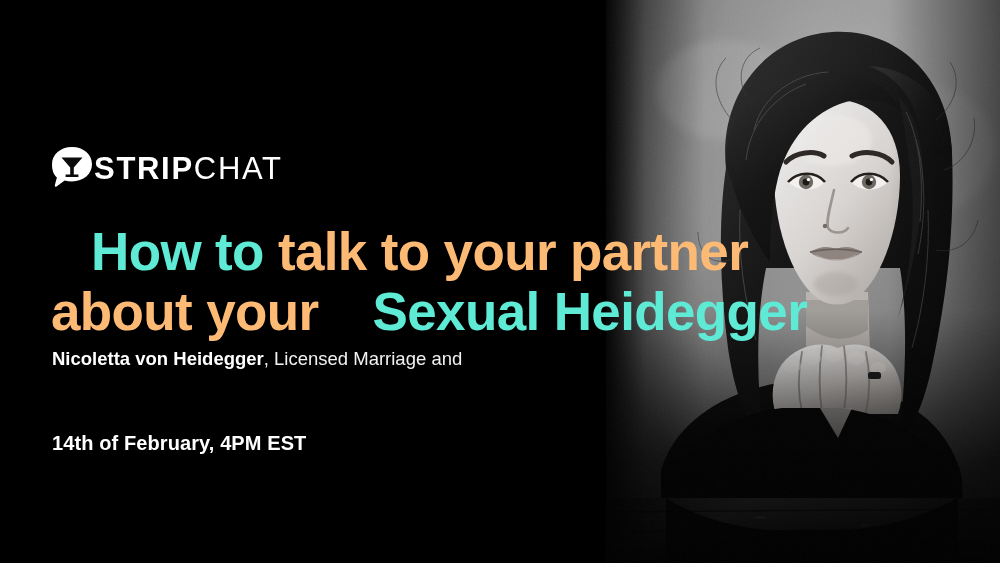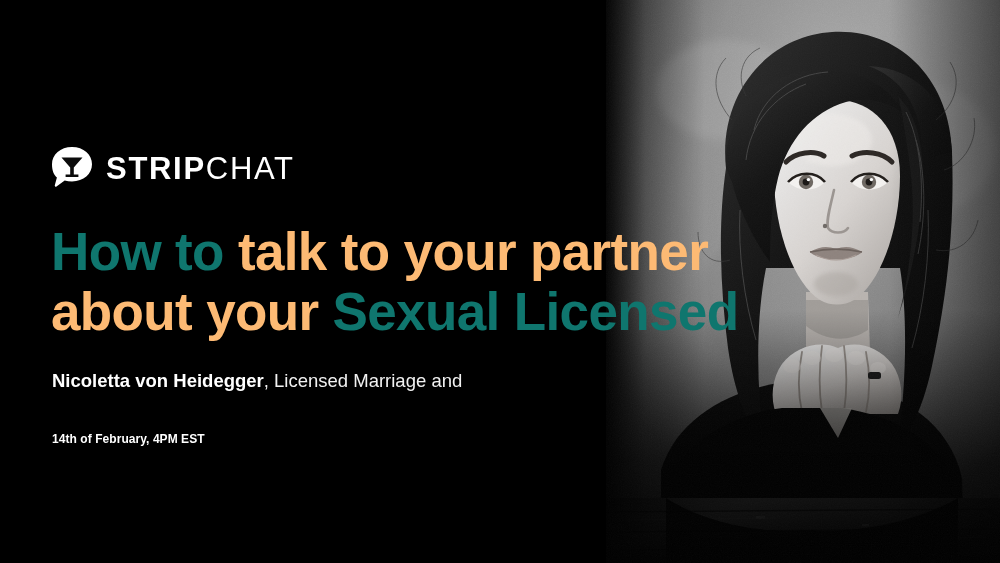--- a/index.html
+++ b/index.html
@@ -34,21 +34,21 @@
     width:1000px; height:563px;
     z-index:5;
     pointer-events:none;
   }
   .content > * { pointer-events:auto; }
 
   
   .logo {
     position:absolute;
     left:50px; top:145px;
-    display:flex; align-items:center; gap:12px;
+    display:flex; align-items:center; gap:0;
   }
   .logo-mark { width:44px; height:44px; display:block; flex:0 0 auto; }
   .logo-word {
     font-size:31px;
     letter-spacing:0.055em;
     line-height:1;
     white-space:nowrap;
     color:#fff;
     position:relative;
     top:1px;
@@ -62,41 +62,41 @@
     left:51px; top:222px;
     width:700px;
     font-size:53px;
     font-weight:bold;
     line-height:1.14;
     letter-spacing:-0.012em;
     color:#ffffff;
     white-space:nowrap;
   }
   .headline .hl-line { display:block; }
-  .hl-red   { color:#0f766e; }
+  .hl-red   { color:#5eead4;margin-left:40px; }
   .hl-white { color:#fdba74; }
 
   
   .subtitle {
     position:absolute;
-    left:52px; top:366px;
+    left:52px; top:344px;
     width:520px;
     font-size:18.5px;
     line-height:1.62;
     color:#f2f2f2;
     font-weight:normal;
   }
   .subtitle .sub-line { display:block; white-space:nowrap; }
   .sub-name { font-weight:bold; color:#ffffff; }
 
   
   .date-line {
     position:absolute;
     left:52px; top:432px;
-    font-size:12px;
+    font-size:20px;
     font-weight:bold;
     color:#ffffff;
     letter-spacing:0.005em;
     white-space:nowrap;
   }
 </style>
 </head>
 <body>
 
 <div class="banner">
@@ -315,21 +315,21 @@
         <path d="M11.5 12.5 L32.5 12.5 L23.8 22.6 L23.8 29.6 L28.4 29.6
                  L28.4 32.0 L15.6 32.0 L15.6 29.6 L20.2 29.6 L20.2 22.6 Z" fill="#0b0b0b"></path>
       </svg>
       <span class="logo-word">
         <span class="w-strip">STRIP</span><span class="w-chat">CHAT</span>
       </span>
     </div>
 
     <h1 class="headline">
       <span class="hl-line"><span class="hl-red">How to </span><span class="hl-white">talk to your partner</span></span>
-      <span class="hl-line"><span class="hl-white">about your </span><span class="hl-red">Sexual Licensed</span></span>
+      <span class="hl-line"><span class="hl-white">about your </span><span class="hl-red">Sexual Heidegger</span></span>
     </h1>
 
     <p class="subtitle">
       <span class="sub-line"><span class="sub-name">Nicoletta von Heidegger</span><span>, Licensed Marriage and</span></span>
     </p>
 
     <div class="date-line">14th of February, 4PM EST</div>
 
   </div>
 </div>

